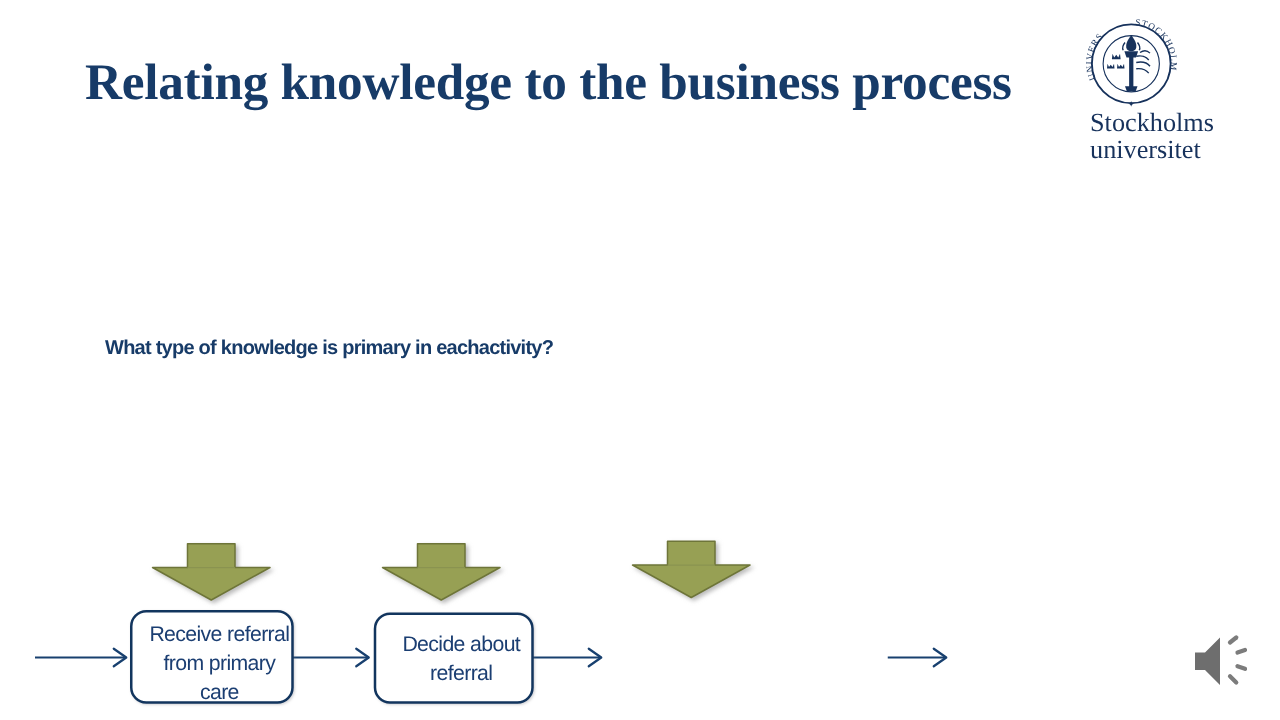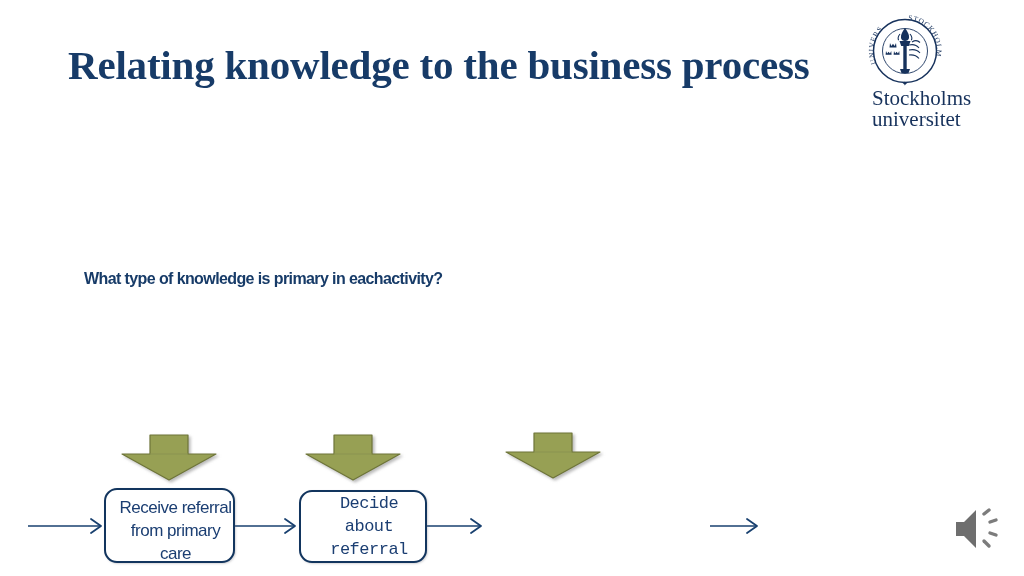--- a/index.html
+++ b/index.html
@@ -94,21 +94,20 @@
     line-height: 23px;
     letter-spacing: -0.5px;
     padding: 6px 0 0 12px;
     box-shadow: 1px 1px 2px rgba(120,120,130,0.30);
   }
   .proc-box.centered {
     display: flex;
     flex-direction: column;
     justify-content: center;
     padding-top: 0;
-    font-family: Liberation Mono, monospace;
   }
 
   
   .down-arrow {
     position: absolute;
     filter: drop-shadow(2px 2px 1.5px rgba(130,130,130,0.55));
   }
 
   
   .connector { position: absolute; }

